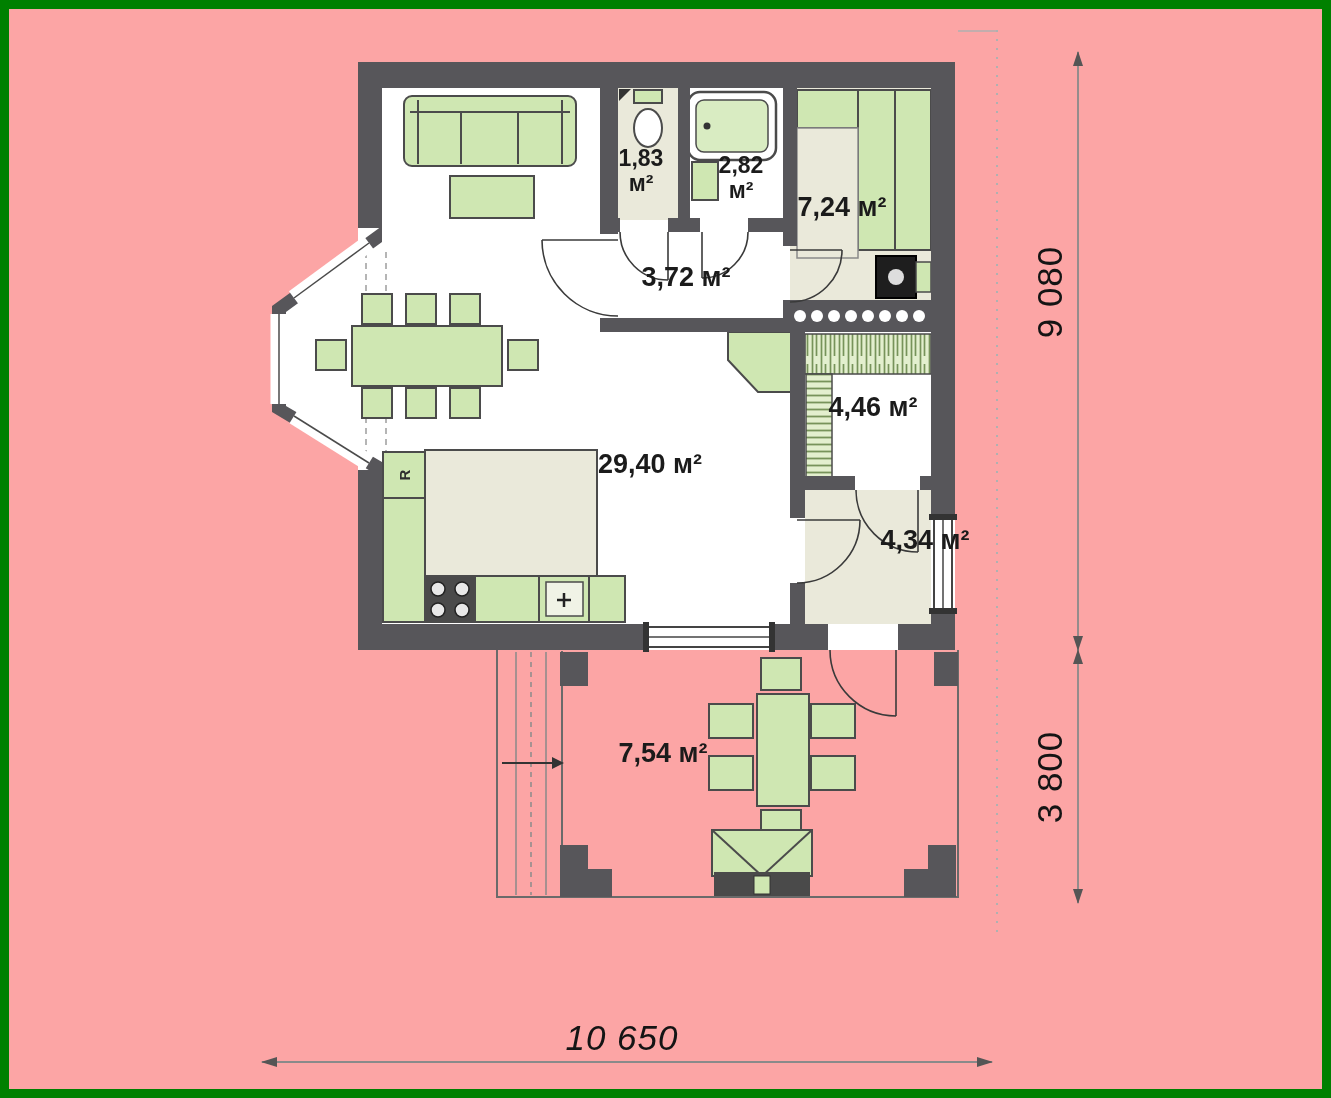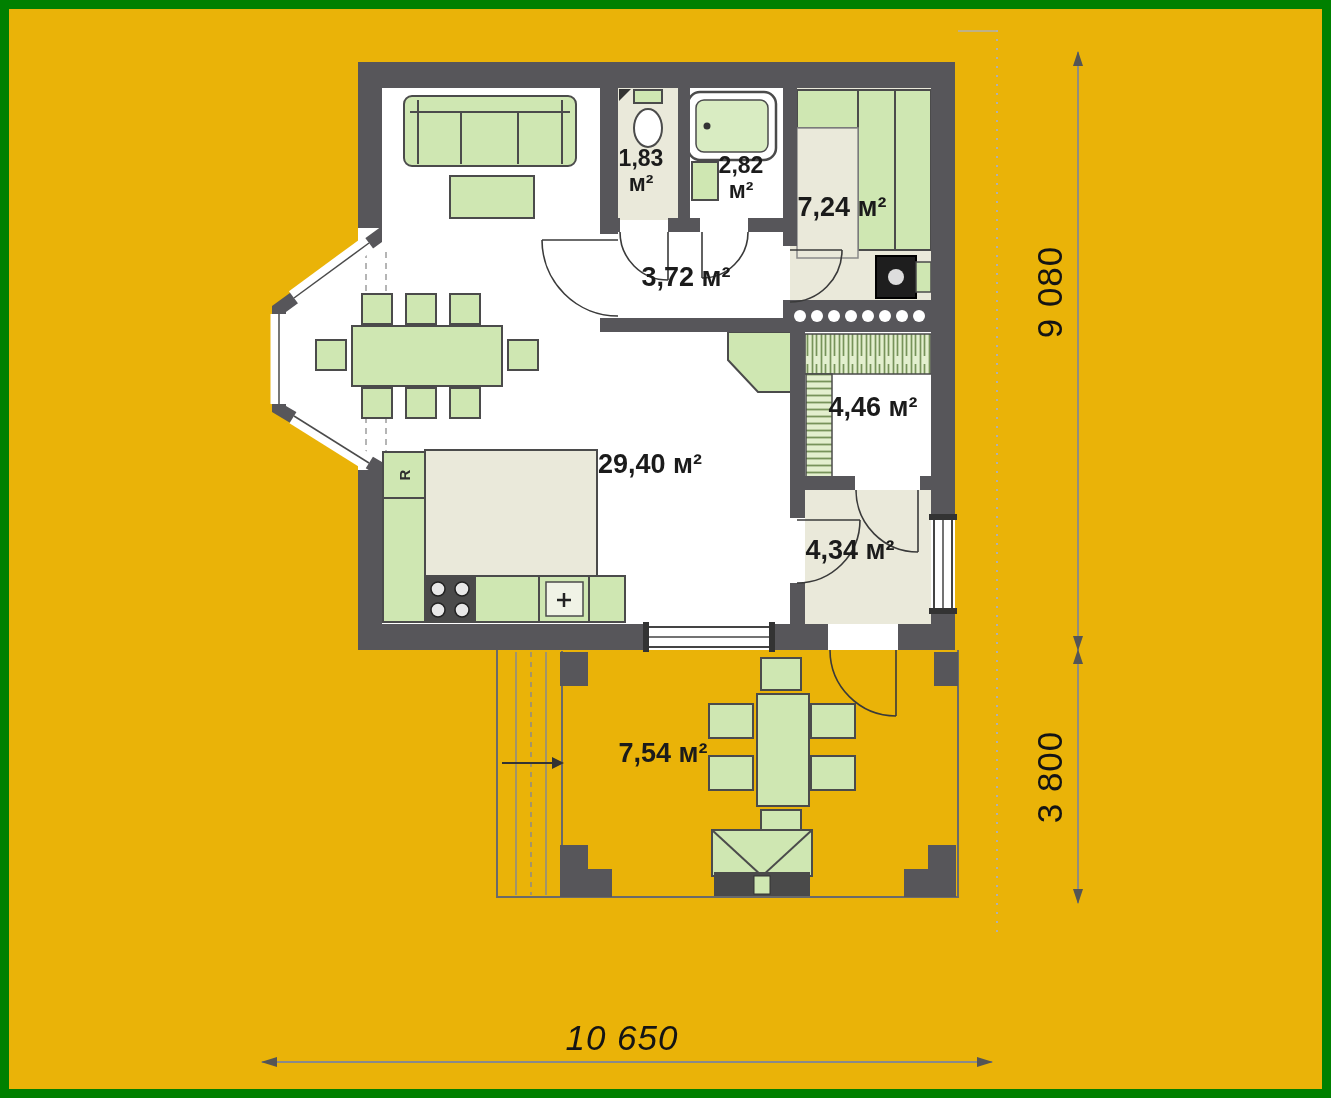--- a/index.html
+++ b/index.html
@@ -1,17 +1,17 @@
 <!DOCTYPE html>
 <html><head>
 <meta charset="utf-8">
 <style>
   html,body{margin:0;padding:0;background:#ffffff;}
   .stage{
-    position:relative;width:1331px;height:1098px;background:#eab308;
+    position:relative;width:1331px;height:1098px;background:#fca5a5;
     font-family:"Liberation Sans",sans-serif;overflow:hidden;
   }
   .frame{position:absolute;inset:0;border:9px solid #008000;z-index:50;pointer-events:none;}
   .plan-svg{position:absolute;left:0;top:0;z-index:1;}
   .lbl{
     position:absolute;transform:translate(-50%,-50%);
     font-weight:700;font-size:27px;color:#1b1b1b;white-space:nowrap;z-index:10;
   }
   .lbl.small{font-size:23px;text-align:center;line-height:1.08;}
   .lbl.small span{display:block;}
@@ -266,21 +266,21 @@
     <span>1,83</span>
       <span>м²</span>
   </div>
   <div class="lbl small" style="left:741px;top:178px;">
     <span>2,82</span>
       <span>м²</span>
   </div>
   <div class="lbl" style="left:842px;top:207px;">7,24 м²</div>
   <div class="lbl" style="left:686px;top:277px;">3,72 м²</div>
   <div class="lbl" style="left:873px;top:407px;">4,46 м²</div>
-  <div class="lbl" style="left:850px;top:540px;margin-top:10px;">4,34 м²</div>
+  <div class="lbl" style="left:925px;top:540px;">4,34 м²</div>
   <div class="lbl" style="left:650px;top:464px;">29,40 м²</div>
   <div class="lbl" style="left:663px;top:753px;">7,54 м²</div>
 
   <div class="lbl fridge" style="left:404px;top:475px;">R</div>
 
   <div class="lbl dim" style="left:622px;top:1038px;font-style:italic;">10 650</div>
   <div class="lbl dim rot" style="left:1050px;top:292px;">9 080</div>
   <div class="lbl dim rot" style="left:1050px;top:777px;">3 800</div>
 
   <div class="frame"></div>

